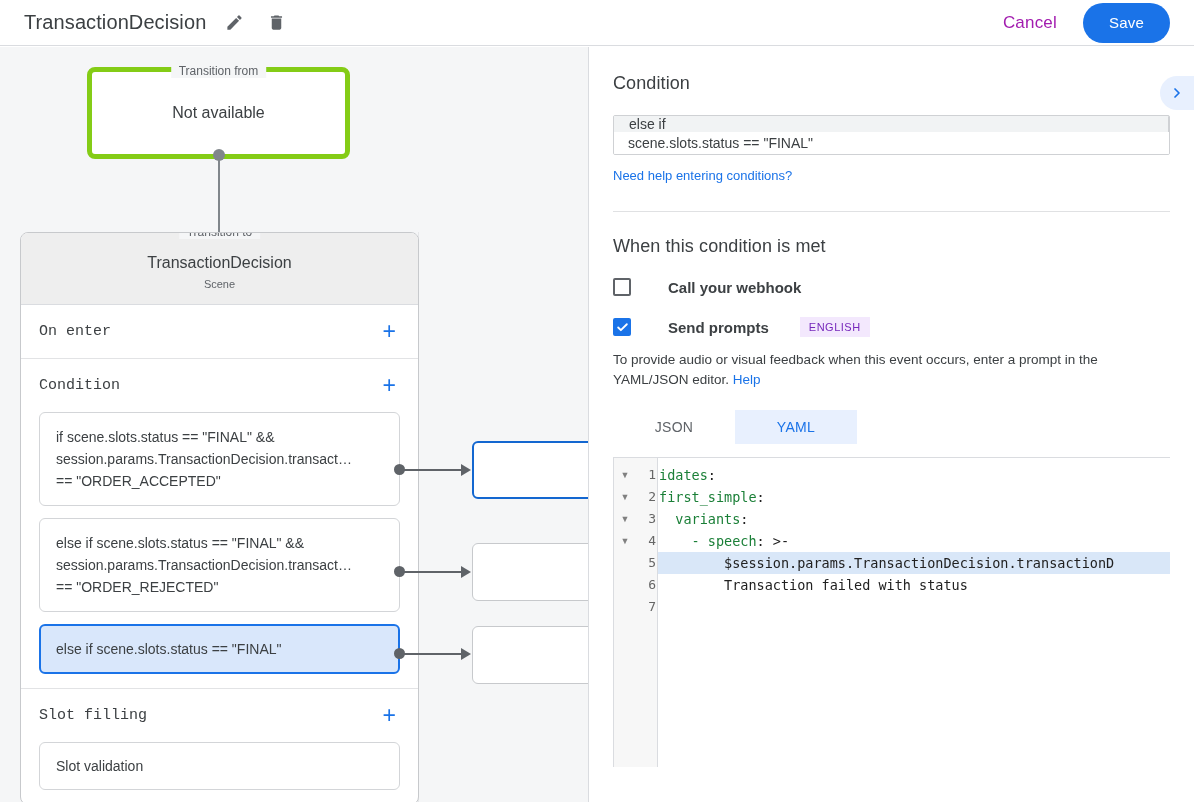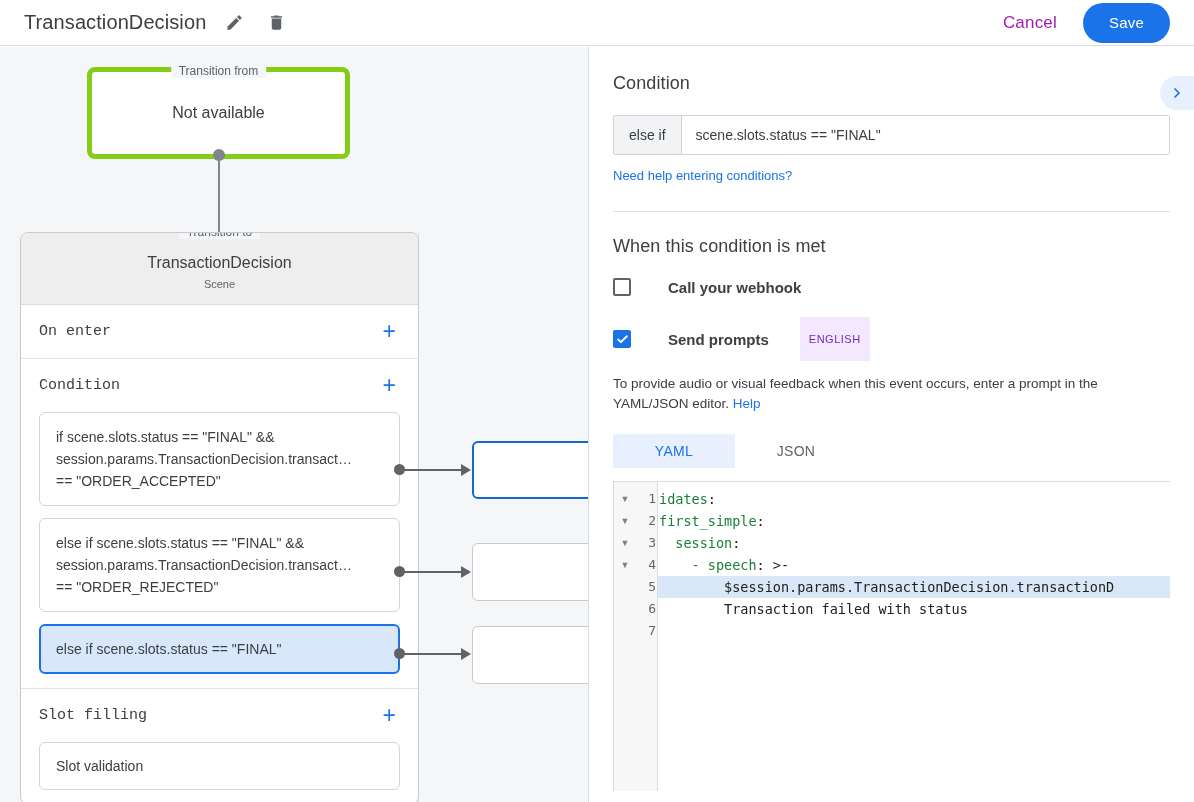--- a/index.html
+++ b/index.html
@@ -177,20 +177,21 @@
     width: 34px; height: 34px;
     background: #e8f0fe; border-radius: 17px 0 0 17px;
     display: flex; align-items: center; justify-content: center;
     cursor: pointer;
   }
 
   .cond-field {
     display: flex; margin-top: 21px;
     border: 1px solid #cfd1d4; border-radius: 2px; height: 40px;
     overflow: hidden;
+    flex-direction: column;
   }
   .cond-prefix {
     background: #f1f3f4; border-right: 1px solid #cfd1d4;
     display: flex; align-items: center; padding: 0 15px;
     font-size: 14px; color: #3c4043; flex: 0 0 auto;
   }
   .cond-input {
     flex: 1; border: none; outline: none; padding: 0 14px;
     font-size: 14px; color: #3c4043; font-family: inherit;
     background: #fff;
@@ -212,21 +213,21 @@
   .cb.checked {
     background: #1a73e8; border-color: #1a73e8;
     display: flex; align-items: center; justify-content: center;
   }
   .cb-label {
     margin-left: 22px; font-size: 15px; color: #3c4043; cursor: pointer;
   }
   .cb-label.bold { font-weight: bold; }
   .lang-badge {
     margin-left: 16px; background: #f3e8fd; color: #7627bb;
-    font-size: 11px; letter-spacing: .5px; padding: 16px 9px;
+    font-size: 11px; letter-spacing: .5px; padding: 4px 9px;
   }
   .helper-text {
     margin-top: 13px; font-size: 13.5px; color: #3c4043; line-height: 20px;
     max-width: 556px;
   }
   .helper-text a { color: #1a73e8; text-decoration: none; cursor: pointer; }
 
   .tabs { display: flex; margin-top: 20px; }
   .tab {
     height: 34px; min-width: 122px; display: flex; align-items: center;
@@ -408,22 +409,22 @@
             <polyline points="20 6 9 17 4 12"></polyline>
           </svg>
         </div>
         <div class="cb-label bold">Send prompts</div>
         <div class="lang-badge">ENGLISH</div>
       </div>
 
       <div class="helper-text"><span>To provide audio or visual feedback when this event occurs, enter a prompt in the YAML/JSON editor. </span><a>Help</a></div>
 
       <div class="tabs">
+        <div class="tab">JSON</div>
         <div class="tab active">YAML</div>
-        <div class="tab">JSON</div>
       </div>
 
       <div class="editor">
         <div class="gutter-fold">
           <div class="fold">▼</div>
           <div class="fold">▼</div>
           <div class="fold">▼</div>
           <div class="fold">▼</div>
           <div class="fold"></div>
           <div class="fold"></div>
@@ -434,21 +435,21 @@
           <div class="lnum">2</div>
           <div class="lnum">3</div>
           <div class="lnum">4</div>
           <div class="lnum">5</div>
           <div class="lnum">6</div>
           <div class="lnum">7</div>
         </div>
         <div class="code">
           <div class="cline"><span class="tok-key">idates</span><span>:</span></div>
           <div class="cline"><span class="tok-key">first_simple</span><span>:</span></div>
-          <div class="cline"><span class="tok-key">  session</span><span>:</span></div>
+          <div class="cline"><span class="tok-key">  variants</span><span>:</span></div>
           <div class="cline"><span class="tok-key">    - speech</span><span>: &gt;-</span></div>
           <div class="cline hl">        $session.params.TransactionDecision.transactionD</div>
           <div class="cline">        Transaction failed with status</div>
           <div class="cline"></div>
         </div>
       </div>
     </div>
 
   </div>
 </div>

